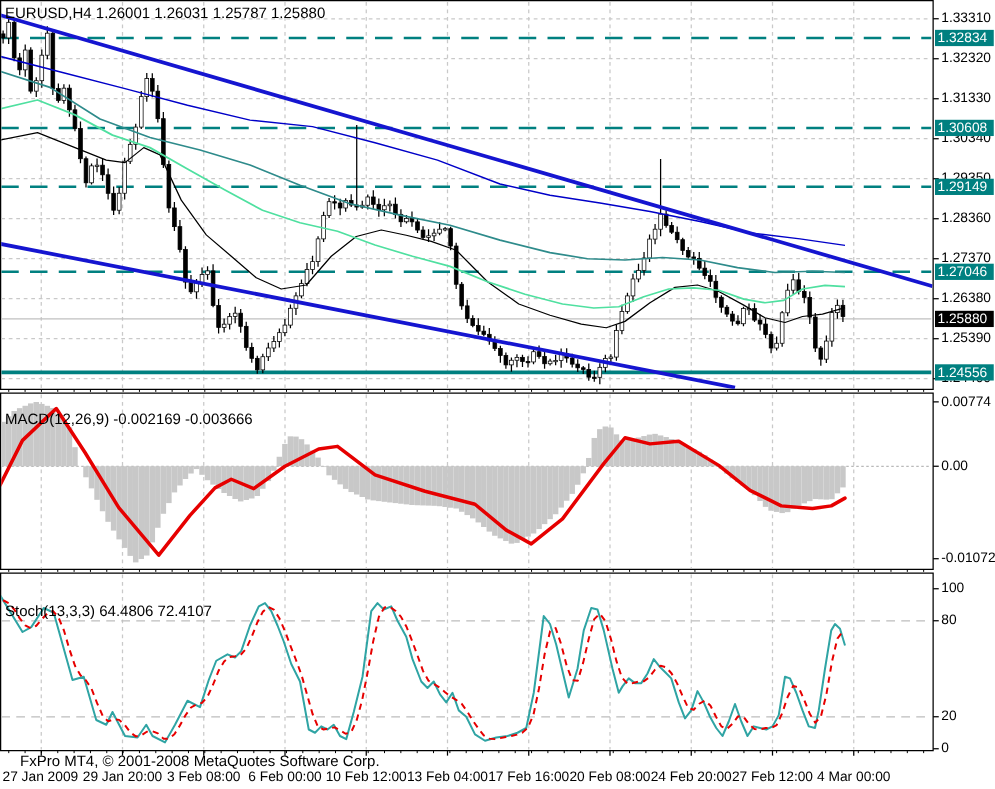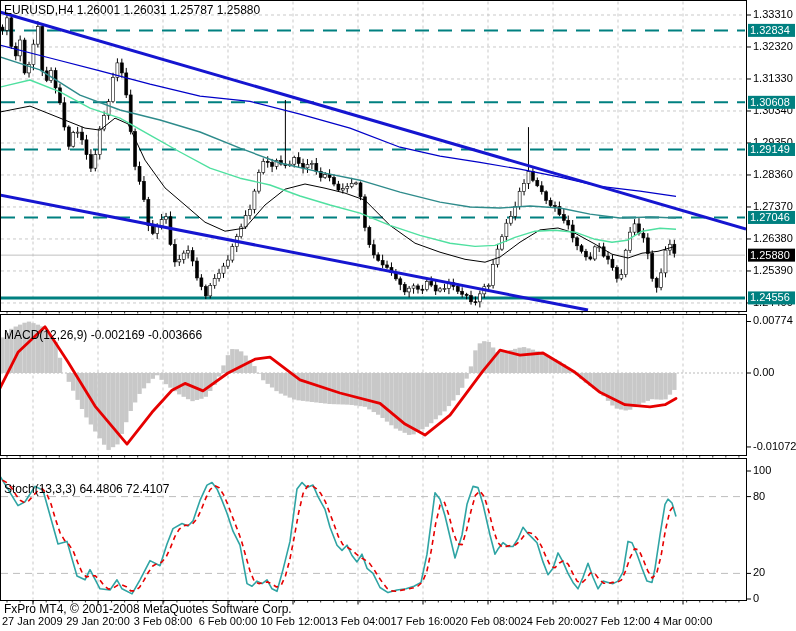--- a/index.html
+++ b/index.html
@@ -4,21 +4,21 @@
 <style>
   html,body{margin:0;padding:0;background:#fff;}
   .screen{position:relative;width:796px;height:631px;background:#fff;overflow:hidden;
           font-family:"Liberation Sans",sans-serif;}
   svg{position:absolute;left:0;top:0;}
   .ov{position:absolute;font-size:12px;color:#000;white-space:nowrap;pointer-events:none;
       font-family:"Liberation Sans",sans-serif;}
   .title{left:4px;top:3px;}
   .macd-label{left:4px;top:328px;}
   .stoch-label{left:4px;top:462px;margin-top:20px;}
-  .copyright{left:4px;top:602px;}
+  .copyright{left:16px;top:602px;}
 </style>
 </head>
 <body>
 
 <div class="screen">
   <svg id="chart" width="796" height="631" viewBox="0 0 796 631">
       <defs>
         <clipPath id="clip-main">
           <rect x="1" y="1" width="745" height="310"></rect>
         </clipPath>

